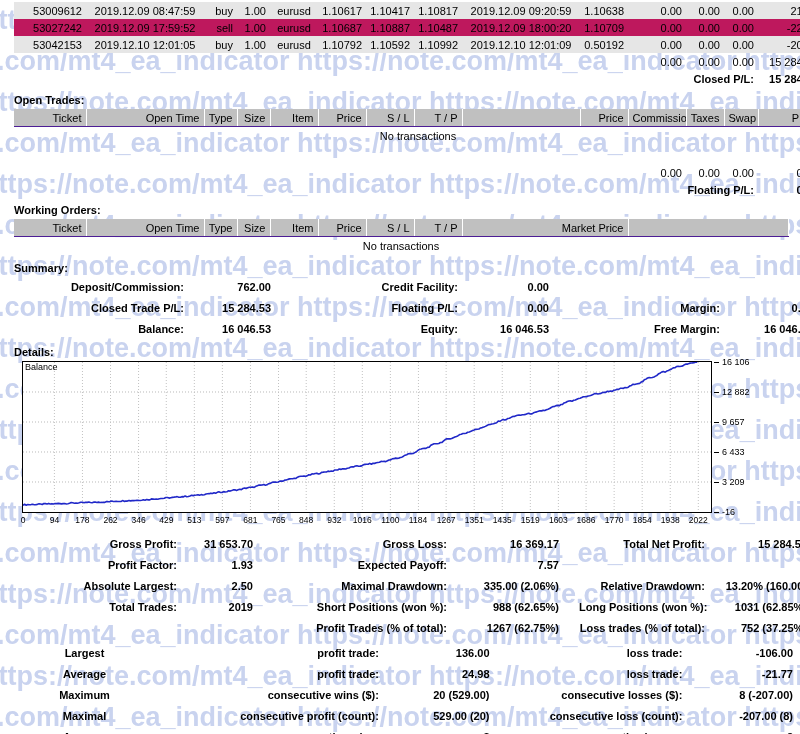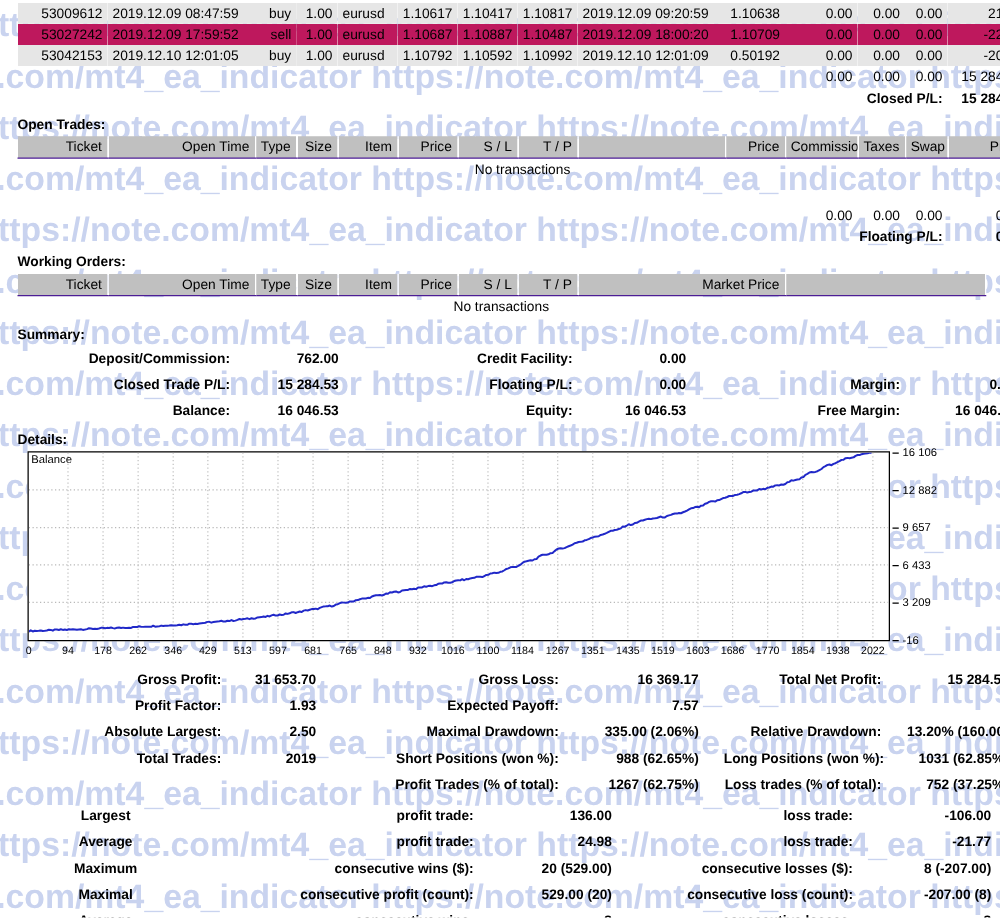--- a/index.html
+++ b/index.html
@@ -59,21 +59,21 @@
     border-bottom:1px solid #4c1d95;
     font-weight:normal;
     text-align:right;
     color:#000;
   }
   thead th.blank{background:#c0c0c0;}
   tbody tr.r-odd td{ background:#e6e6e6; }
   tbody tr.r-even td{ background:#be185d; }
   tbody tr.plain td{ background:transparent; }
   td.num{text-align:right;}
-  td.ctr{}
+  td.ctr{text-align:center;}
   td.bold{font-weight:bold;}
   .nodata{ text-align:center; font-size:11px; padding-top:2px;}
 
   
   .summary{
     margin-left:14px;width:774px;
     border-collapse:collapse;table-layout:fixed;
   }
   .summary td{font-size:11px;height:19px;white-space:nowrap;}
   .summary td.lab{text-align:right;font-weight:bold;padding-right:8px;}

